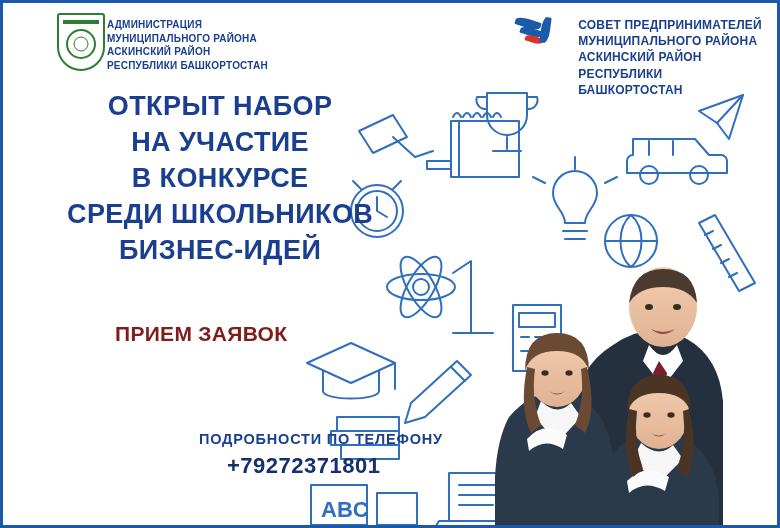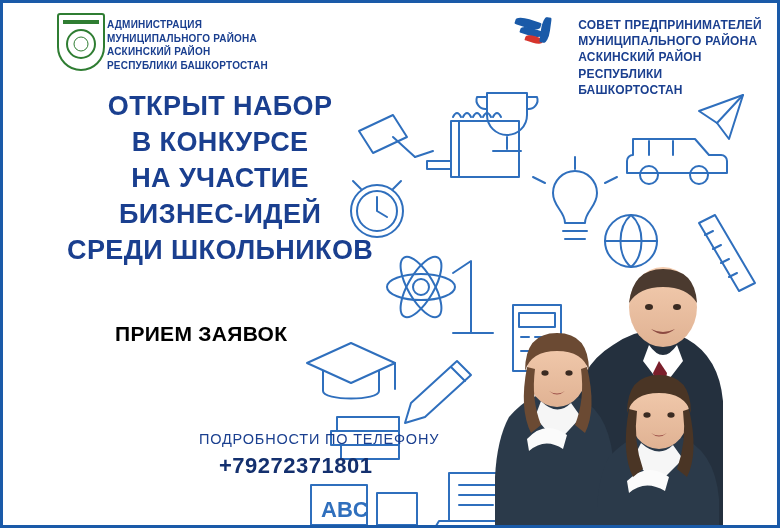--- a/index.html
+++ b/index.html
@@ -147,42 +147,42 @@
     letter-spacing: 0.4px;
     text-transform: uppercase;
     text-align: center;
   }
   .main-head div { white-space: nowrap; }
 
   .sub-head {
     position: absolute;
     left: 112px;
     top: 316px;
-    color: #000000;
+    color: #7f1d1d;
     font-size: 21px;
     font-weight: bold;
     line-height: 1.45;
     letter-spacing: 0.3px;
     text-transform: uppercase;
   }
   .sub-head div { white-space: nowrap; }
 
   .contact-label {
     position: absolute;
     left: 196px;
     top: 428px;
     color: #1a3f8f;
     font-size: 14.5px;
-    font-weight: normal;
+    font-weight: bold;
     letter-spacing: 0.8px;
     text-transform: uppercase;
   }
   .contact-phone {
     position: absolute;
-    left: 216px;
+    left: 224px;
     top: 450px;
     color: #14306e;
     font-size: 22px;
     font-weight: bold;
     letter-spacing: 0.5px;
   }
 </style>
 </head>
 <body>
 
@@ -383,24 +383,24 @@
           <ellipse cx="184" cy="220" rx="3.6" ry="2.8" fill="#3a2b22"></ellipse>
           <ellipse cx="208" cy="220" rx="3.6" ry="2.8" fill="#3a2b22"></ellipse>
           <path d="M188 238 q8 7 16 0 q-8 5 -16 0 z" fill="#9c4f48"></path>
         </g>
       </g>
     </svg>
   </div>
 
   <div class="main-head">
     <div>ОТКРЫТ НАБОР</div>
+    <div>НА УЧАСТИЕ</div>
     <div>В КОНКУРСЕ</div>
-    <div>НА УЧАСТИЕ</div>
+    <div>СРЕДИ ШКОЛЬНИКОВ</div>
     <div>БИЗНЕС-ИДЕЙ</div>
-    <div>СРЕДИ ШКОЛЬНИКОВ</div>
   </div>
 
   <div class="sub-head">
     <div>ПРИЕМ ЗАЯВОК</div>
   </div>
 
   <div class="contact-label">ПОДРОБНОСТИ ПО ТЕЛЕФОНУ</div>
   <div class="contact-phone">+79272371801</div>
 
 </div>

